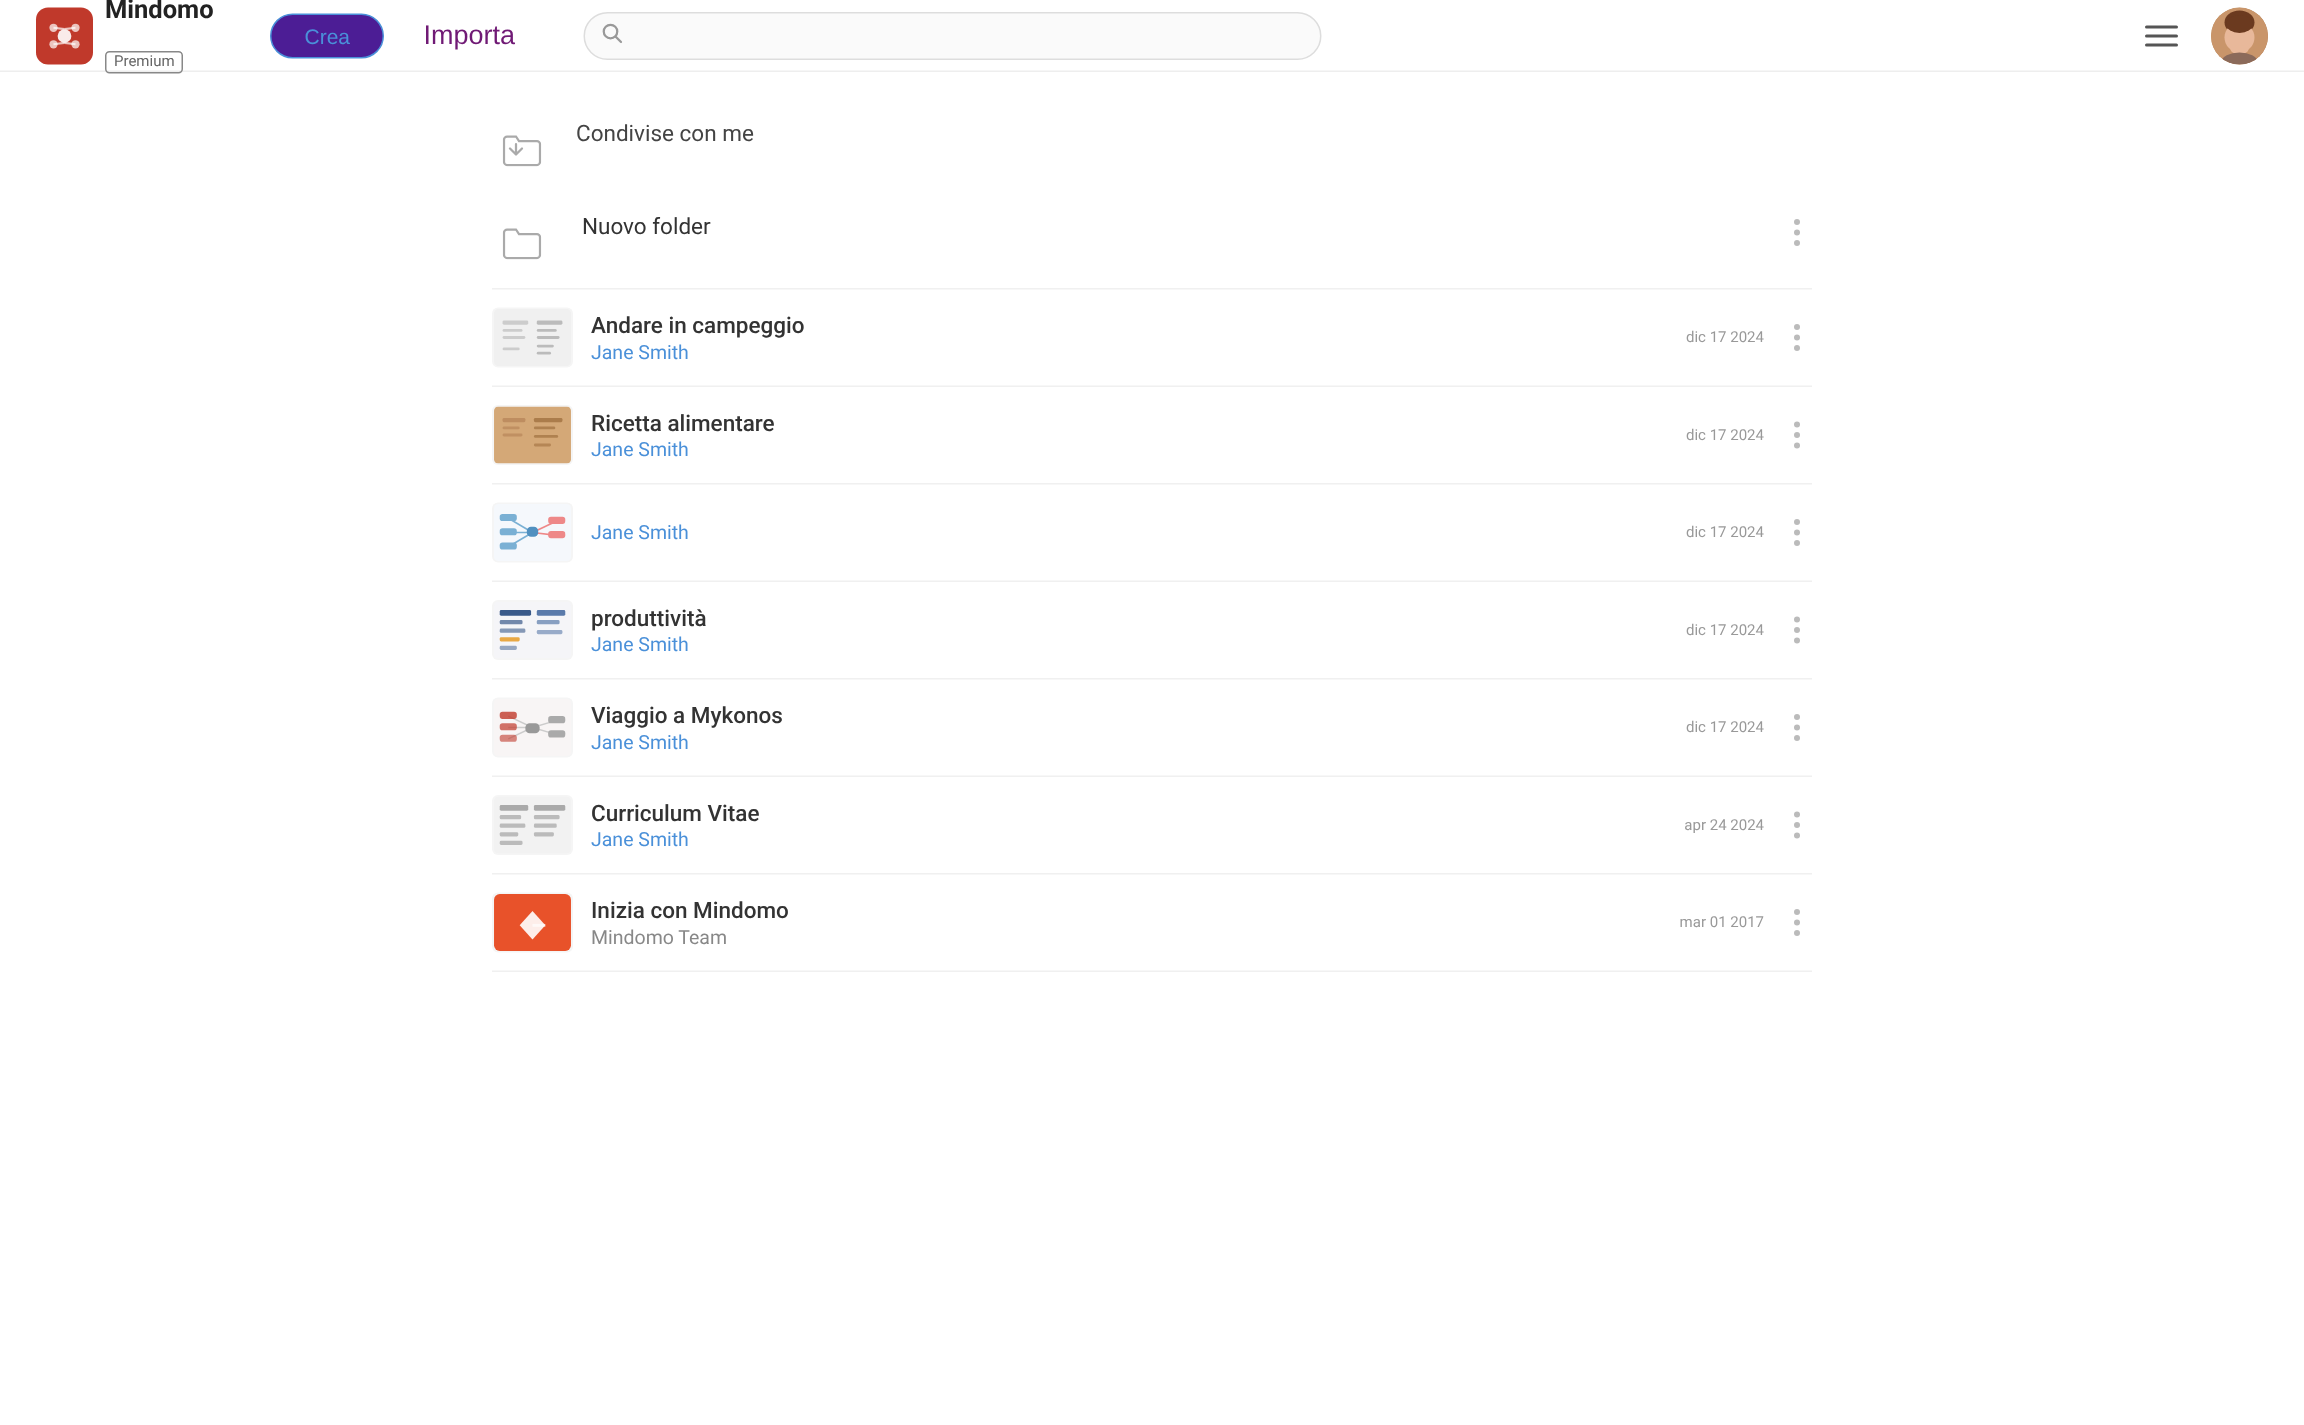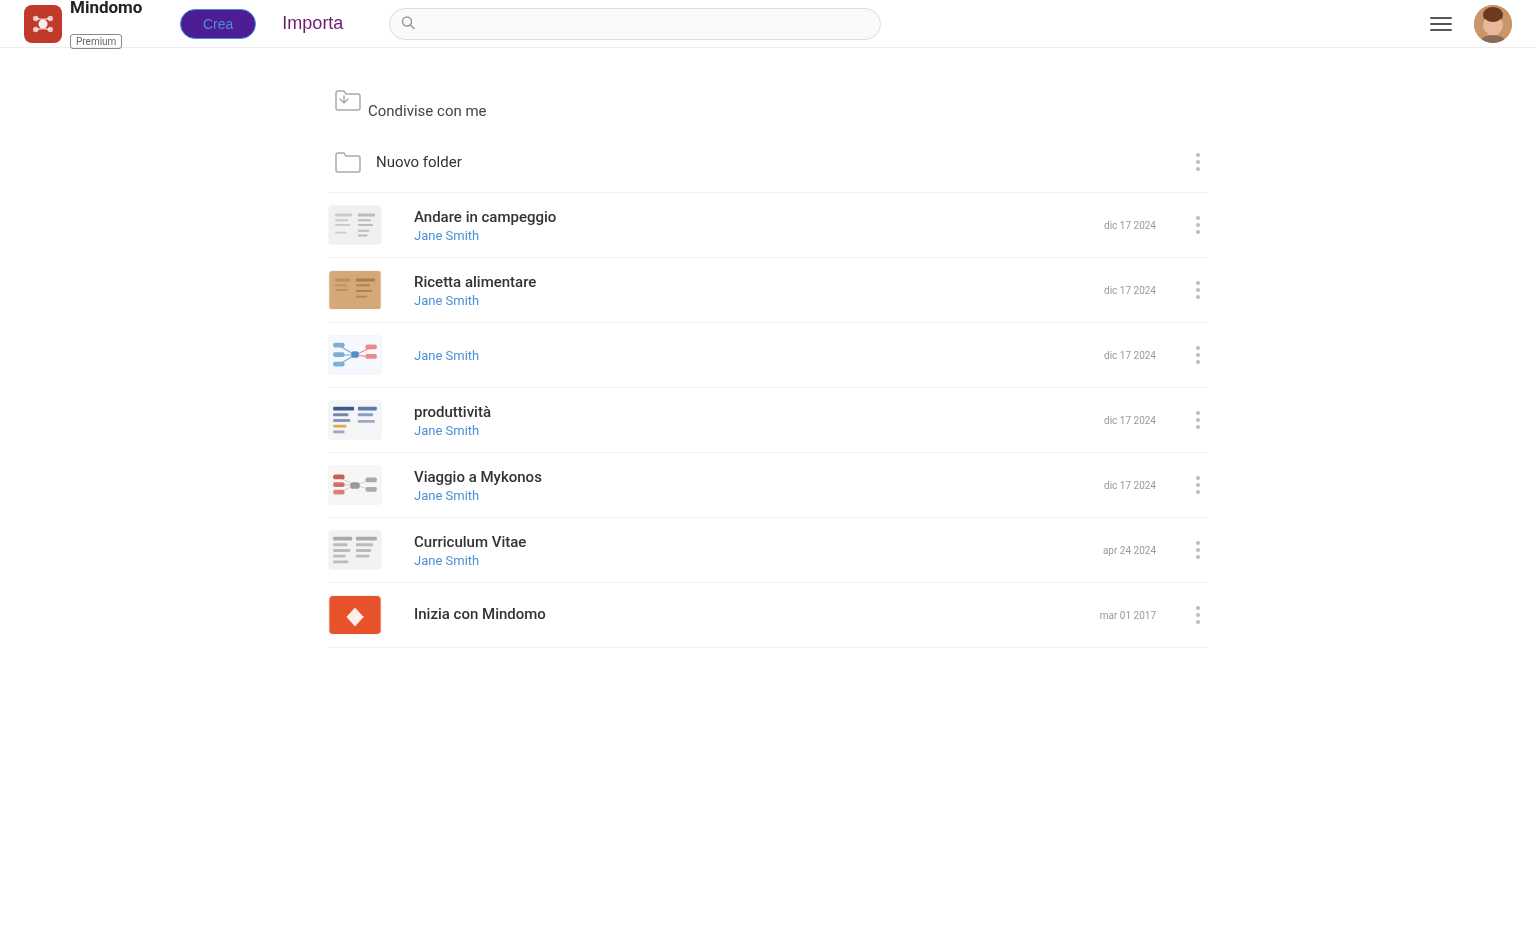--- a/index.html
+++ b/index.html
@@ -145,44 +145,44 @@
     
     .main-content {
       max-width: 960px;
       margin: 0 auto;
       padding: 20px 40px;
     }
 
     
     .section-row {
       display: flex;
-      align-items: flex-end;
+      align-items: flex-start;
       padding: 12px 0;
+      gap: 16px;
     }
     .section-icon {
       width: 40px;
       height: 40px;
       display: flex;
       align-items: center;
       justify-content: center;
       color: #888;
       flex-shrink: 0;
     }
     .section-label {
       font-size: 15px;
       color: #444;
       flex: 1;
     }
 
     
     .folder-row {
       display: flex;
-      align-items: center;
       padding: 10px 0;
-      gap: 8px;
+      gap: 20px;
       border-bottom: 1px solid #f0f0f0;
     }
     .folder-icon {
       width: 40px;
       height: 40px;
       display: flex;
       align-items: center;
       justify-content: center;
       color: #999;
       flex-shrink: 0;
@@ -208,21 +208,21 @@
       height: 4px;
       background: #bbb;
       border-radius: 50%;
     }
 
     
     .map-row {
       display: flex;
       align-items: center;
       padding: 12px 0;
-      gap: 32px;
+      gap: 12px;
       border-bottom: 1px solid #f0f0f0;
       justify-content: space-between;
     }
     .map-thumb {
       width: 54px;
       height: 40px;
       border-radius: 4px;
       overflow: hidden;
       flex-shrink: 0;
       background: #f5f5f5;
@@ -508,20 +508,21 @@
       <div class="map-row">
     <div class="map-thumb">
       <svg class="mini-map-svg" viewBox="0 0 54 40">
             <rect width="54" height="40" fill="#e8522a" rx="4"></rect>
         <polygon points="27,12 36,22 27,32 18,22" fill="white" opacity="0.9"></polygon>
         <line x1="27" y1="22" x2="36" y2="22" stroke="white" stroke-width="2" opacity="0.7"></line>
       </svg>
     </div>
     <div class="map-info">
       <div class="map-title">Inizia con Mindomo</div>
+      <div class="map-author" style="color:#888">Mindomo Team</div>
     </div>
     <div class="map-date">mar 01 2017</div>
     <div class="three-dots">
       <div class="three-dots-dot"></div>
       <div class="three-dots-dot"></div>
       <div class="three-dots-dot"></div>
     </div>
   </div>
     </div>
 

